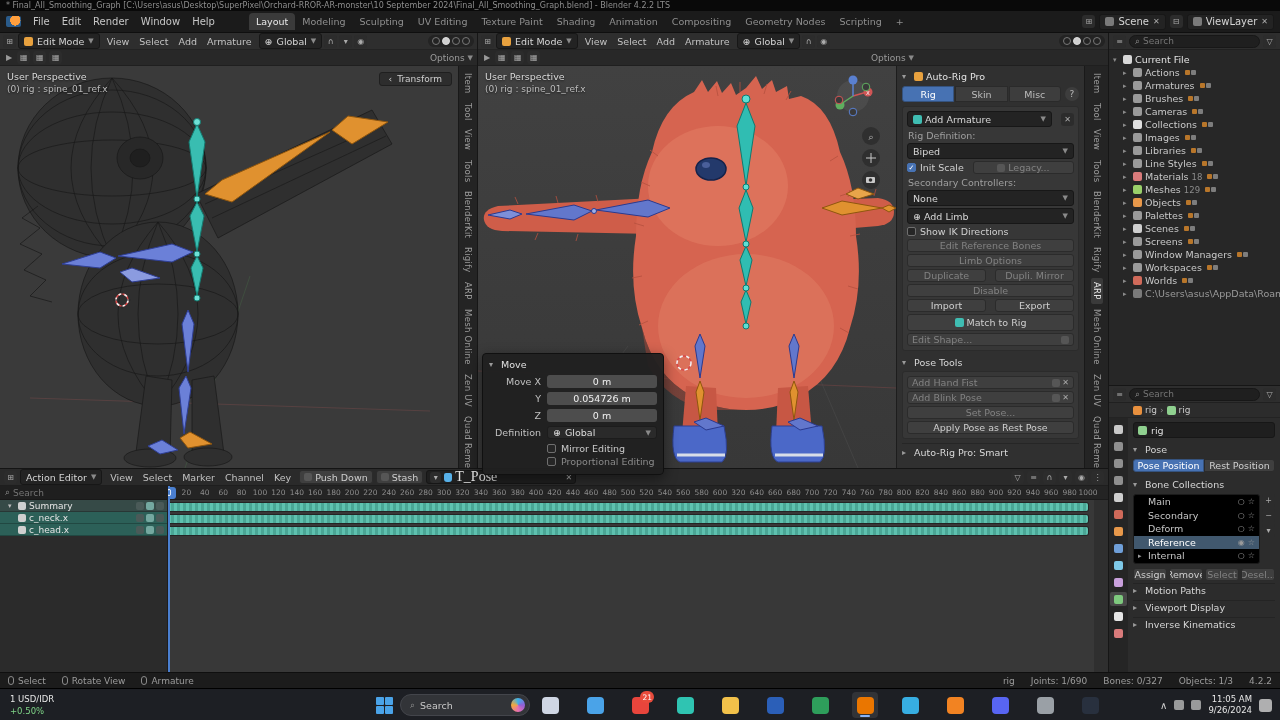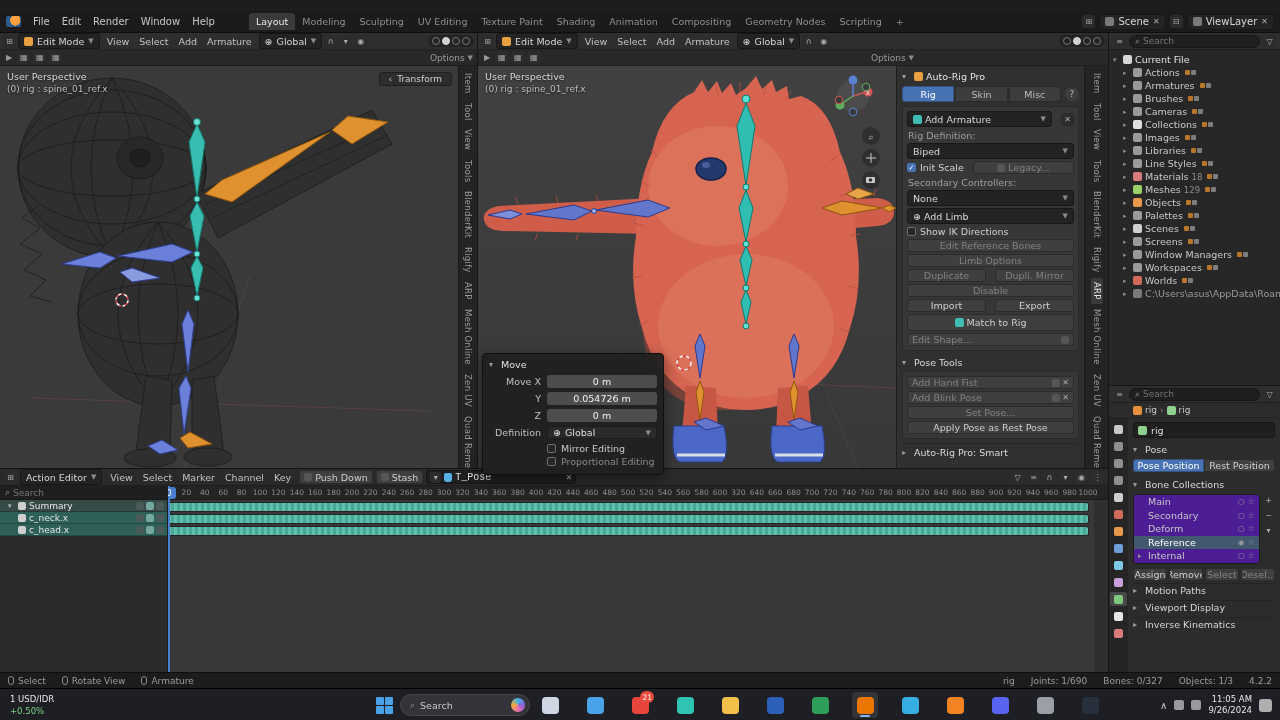--- a/index.html
+++ b/index.html
@@ -107,34 +107,34 @@
 .pn.active{background:#474747}
 .pr-content{position:absolute;left:19px;right:0;top:32px;bottom:0;padding:4px 5px;font-size:9.5px;overflow:hidden}
 .name-field{height:16px;background:#1f1f1f;border:1px solid #171717;border-radius:3px;display:flex;gap:4px;align-items:center;padding:0 4px;margin-bottom:4px}
 .name-field input{background:transparent;border:0;outline:0;color:#ddd;font-size:9.5px;width:100%;font-family:inherit}
 .pr-sec{height:15px;display:flex;gap:3px;align-items:center;color:#d6d6d6}
 .seg{display:flex;margin:2px 0 5px}
 .seg .btn{flex:1;border-radius:0}
 .seg .btn:first-child{border-radius:3px 0 0 3px}
 .seg .btn:last-child{border-radius:0 3px 3px 0}
 .bc-wrap{display:flex;gap:2px;align-items:flex-start;margin:2px 0 4px}
-#bc-list{flex:1;background:#4c1d95;border:1px solid #1b1b1b;border-radius:3px;overflow:hidden}
+#bc-list{flex:1;background:#000000;border:1px solid #1b1b1b;border-radius:3px;overflow:hidden}
 .bc-row{height:13.5px;display:flex;align-items:center;gap:3px;padding:0 4px;color:#c6c6c6}
 .bc-row.active{background:#41586e;color:#fff}
 .bc-arr{width:7px;font-size:7px;color:#999;flex:none}
 .bc-name{flex:1}
 .bc-vis,.bc-star{font-size:8px;color:#9a9a9a}
 .bc-ops{display:flex;flex-direction:column;gap:2px}
 .bc-ops .ib{width:13px;height:13px}
 #props-sections .pr-sec{border-top:1px solid #242424;margin-top:2px}
 
 #dopesheet{position:absolute;left:0;top:468px;width:1108px;height:204px;background:#2b2b2b;border-top:1px solid #141414}
 .ds-header{height:17px;background:#2a2a2a;border-bottom:1px solid #1e1e1e;display:flex;align-items:center;gap:3px;padding:0 4px;font-size:9.5px}
 .action-field{height:14px;background:#1f1f1f;border:1px solid #161616;border-radius:3px;display:flex;align-items:center;gap:3px;padding:0 3px;width:150px}
-.action-field input{background:transparent;border:0;outline:0;color:#e2e2e2;width:100%;font-size:10px;font-family:Liberation Mono, monospace;min-width:0}
+.action-field input{background:transparent;border:0;outline:0;color:#e2e2e2;width:100%;font-size:14px;font-family:Liberation Serif, serif;min-width:0}
 .shield{width:8px;height:9px;background:#57b0e8;border-radius:2px 2px 3px 3px;flex:none}
 .xbtn{color:#aaa;font-size:8px;flex:none}
 .ds-body{position:absolute;top:17px;left:0;right:0;bottom:0}
 .ds-chan-col{position:absolute;left:0;top:0;bottom:0;width:168px;background:#2b2b2b;border-right:1px solid #1d1d1d;z-index:2}
 .ch-search{height:14px;background:#1f1f1f;border-bottom:1px solid #191919;display:flex;gap:3px;align-items:center;padding:0 5px}
 .ch-search input{background:transparent;border:0;outline:0;color:#aaa;width:100%;font-size:9px;font-family:inherit}
 .ch-row{height:12px;display:flex;align-items:center;gap:3px;padding:0 3px 0 8px;font-size:9px;color:#e4e4e4;border-bottom:1px solid rgba(0,0,0,.25)}
 .ch-row.sum{background:#364a47}
 .ch-row.sel{background:#2c6058}
 .ch-arr{width:7px;font-size:7px;color:#bbb;flex:none}
@@ -172,20 +172,21 @@
 .tb-tray{position:absolute;right:8px;top:0;height:32px;display:flex;align-items:center;gap:7px;color:#cfcfcf}
 .tray-ic{width:10px;height:10px;border-radius:2px;background:#b9b9b9;opacity:.8}
 .tb-time{text-align:right;font-size:8.5px;line-height:11px;color:#e8e8e8}
 .tb-bell{width:13px;height:13px;border-radius:3px;background:#c9c9c9;opacity:.85}
 </style>
 </head>
 <body>
 
 <div id="app">
 
+  <div id="titlebar"><span>* Final_All_Smoothing_Graph [C:\Users\asus\Desktop\SuperPixel\Orchard-RROR-AR-monster\10 September 2024\Final_All_Smoothing_Graph.blend] - Blender 4.2.2 LTS</span></div>
 
   <div id="menubar">
     <span class="blogo"></span>
     <span id="main-menus" class="row">
         <span class="menu-item">File</span>
         <span class="menu-item">Edit</span>
         <span class="menu-item">Render</span>
         <span class="menu-item">Window</span>
         <span class="menu-item">Help</span>
       </span>

